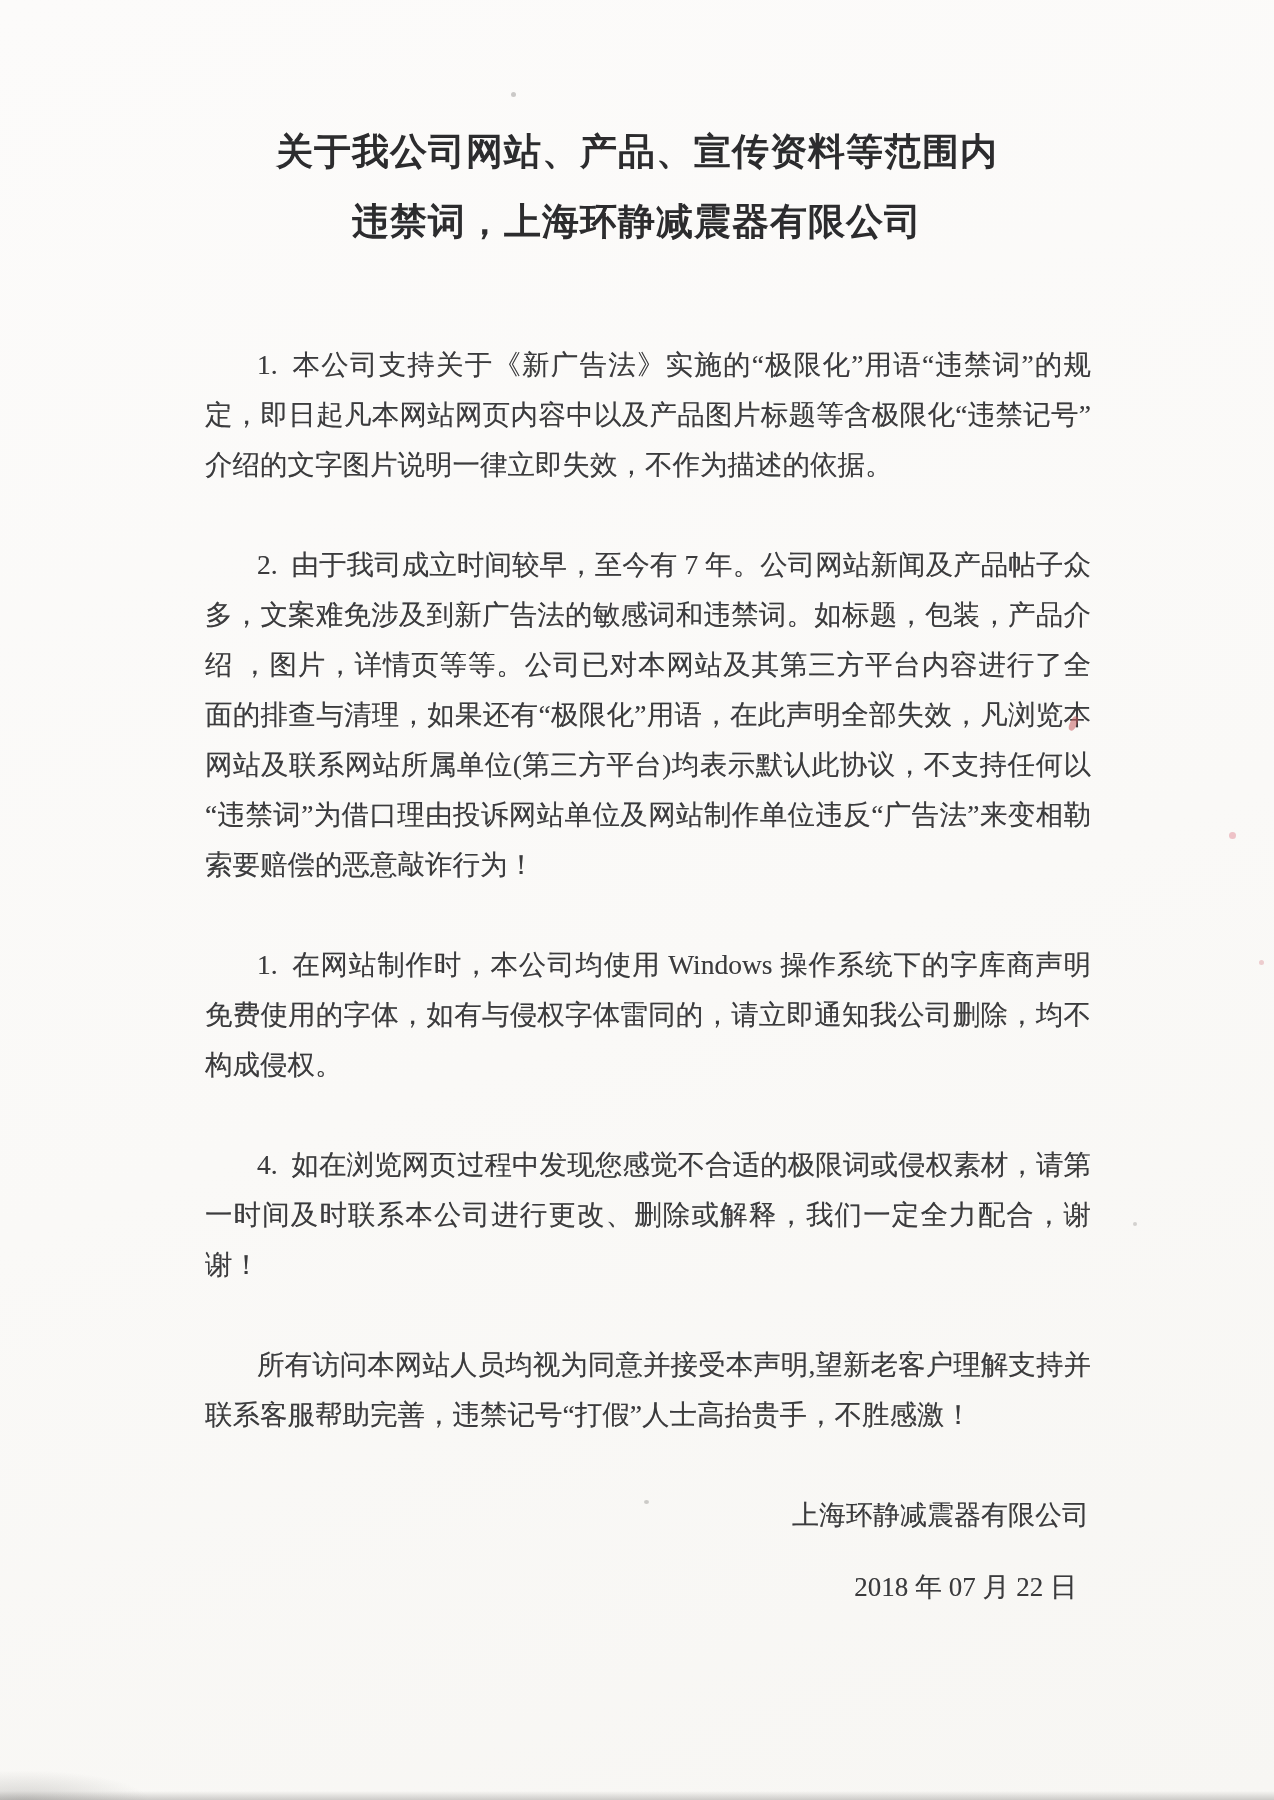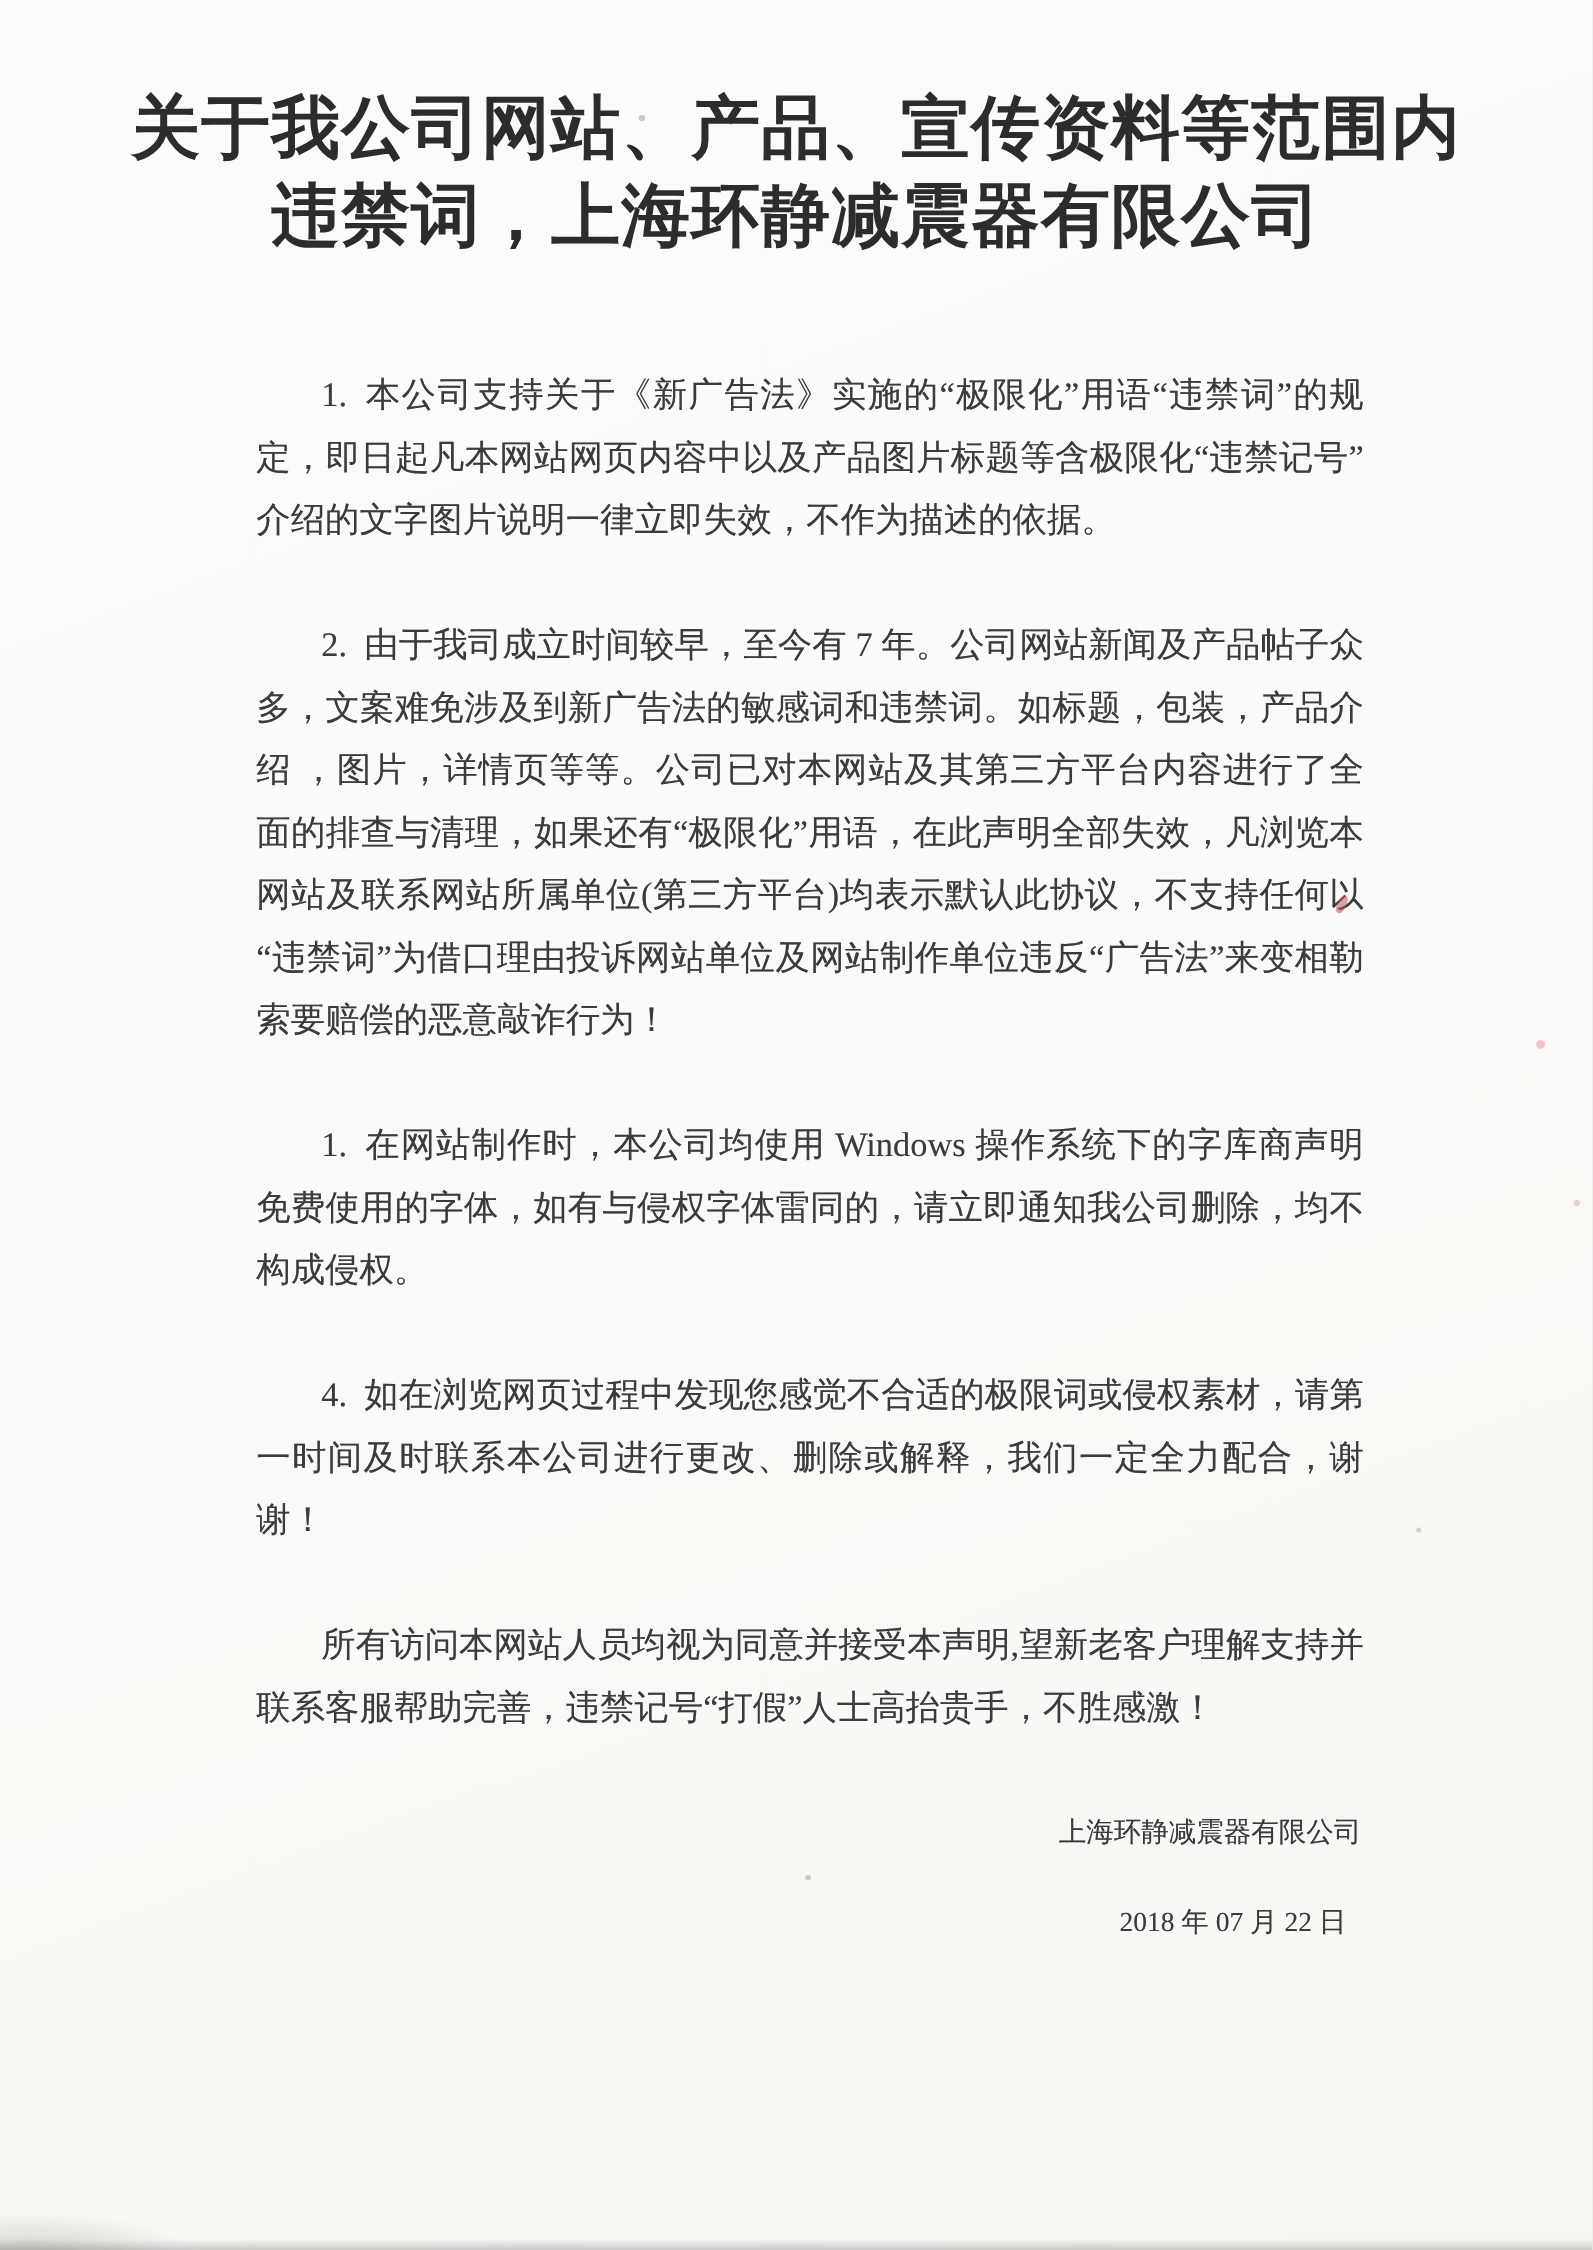--- a/index.html
+++ b/index.html
@@ -11,23 +11,23 @@
     height: 1800px;
     margin: 0 auto;
     background: linear-gradient(160deg, #fcfbfa 0%, #faf9f7 55%, #f7f6f3 100%);
     font-family: "Liberation Serif", serif;
     color: #3b3b3d;
     overflow: hidden;
   }
 
   .title {
     margin: 0;
-    padding-top: 68px;
+    padding-top: 117px;
     text-align: center;
-    font-size: 55px;
+    font-size: 37px;
     font-weight: 700;
     line-height: 70px;
     letter-spacing: 1px;
     color: #2c2c2e;
   }
   .title-line { display: block; }
 
   .doc-body {
     width: 886px;
     margin: 83px 0 0 205px;
@@ -39,21 +39,21 @@
   }
   .doc-body p {
     margin: 0 0 50px 0;
     text-indent: 52px;
   }
 
   .signature {
     width: 886px;
     margin: 45px 0 0 205px;
     text-align: right;
-    font-size: 22px;
+    font-size: 27px;
     line-height: 50px;
     text-shadow: 0 0 0.5px rgba(70,70,72,0.45);
   }
   .sig-company { padding-right: 2px; }
   .sig-date { margin-top: 22px; padding-right: 14px; }
 
   
   .speck {
     position: absolute;
     border-radius: 50%;

